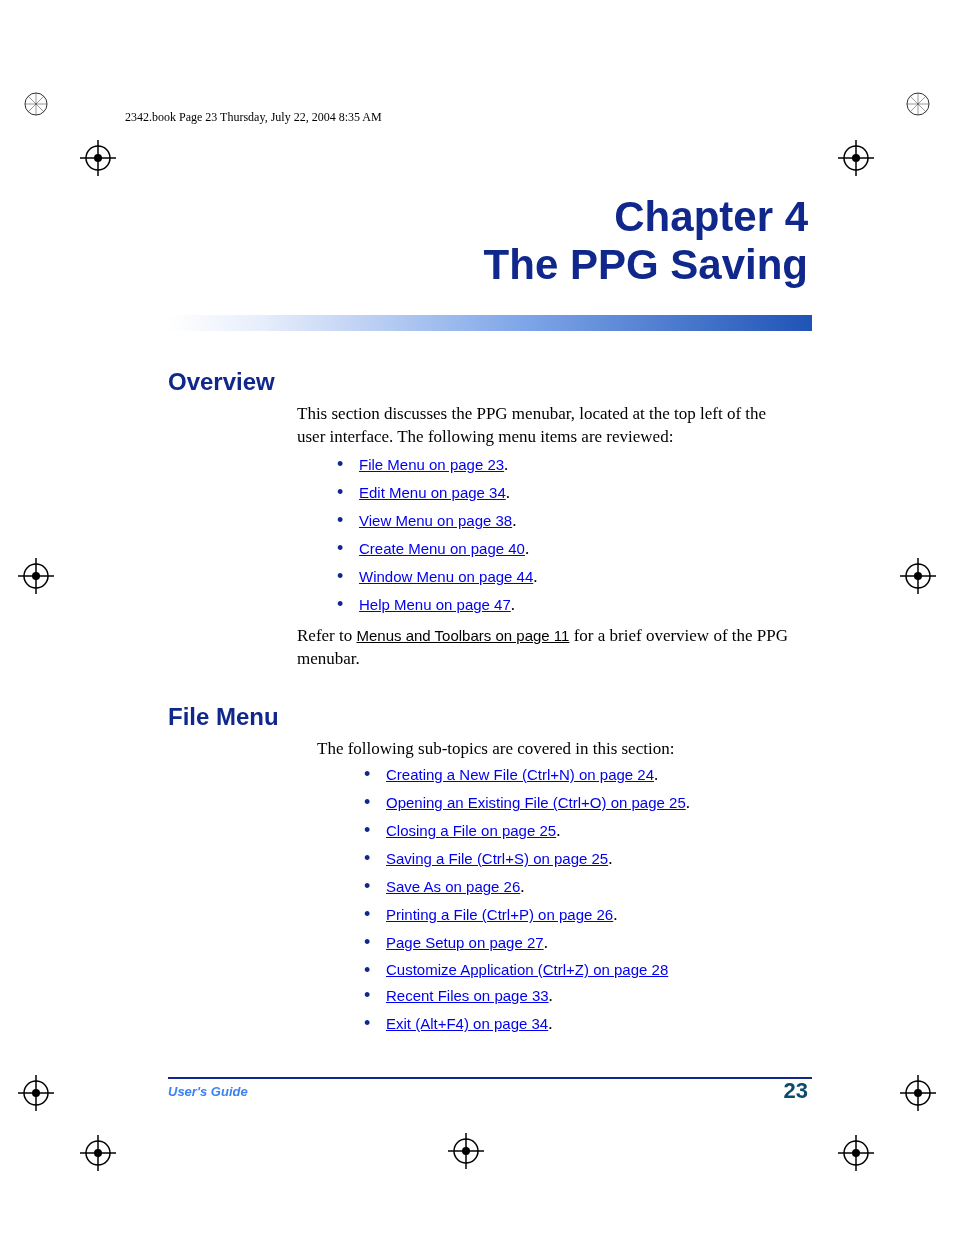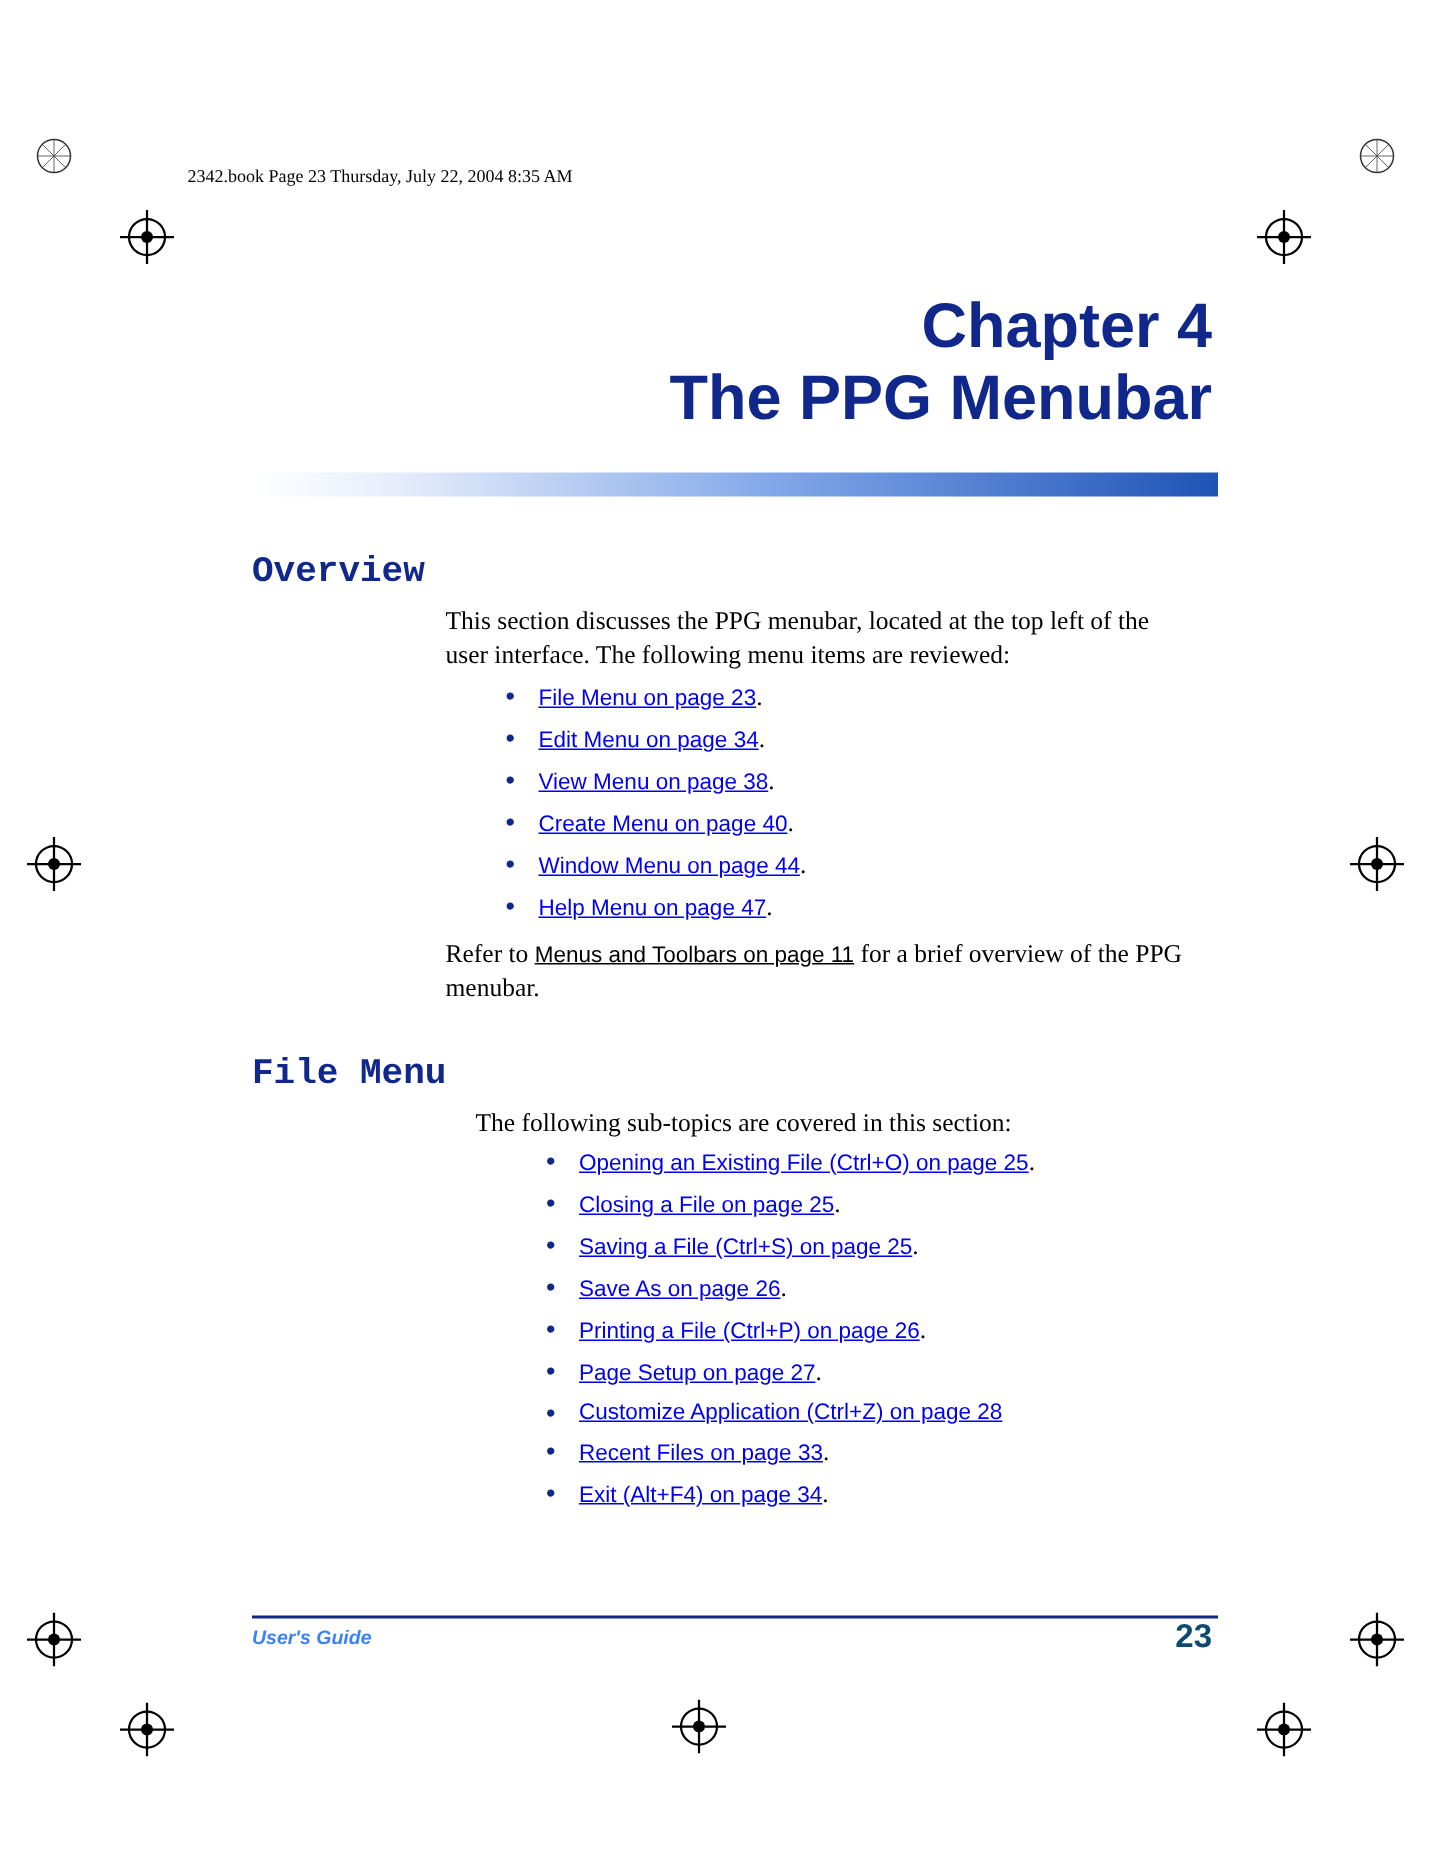--- a/index.html
+++ b/index.html
@@ -37,21 +37,21 @@
   .rule {
     position: absolute;
     top: 315px;
     left: 168px;
     width: 644px;
     height: 16px;
     background: linear-gradient(to right, #ffffff 0%, #e6edfb 15%, #7fa6e8 55%, #1f53b6 100%);
   }
   .section-heading {
     color: #10288c;
-    font-family: Liberation Mono, monospace;
+    font-family: Liberation Sans, sans-serif;
     font-weight: 700;
     font-size: 24px;
   }
   #overview-heading { position: absolute; top: 368px; left: 168px; }
   #filemenu-heading { position: absolute; top: 703px; left: 168px; }
   .body-text {
     font-size: 17px;
     line-height: 1.35;
     font-family: "Garamond", "Times New Roman", serif;
   }
@@ -137,21 +137,21 @@
 </style>
 </head>
 <body>
 
 <div class="page">
 
   <div class="header-note">2342.book  Page 23  Thursday, July 22, 2004  8:35 AM</div>
 
   <div class="chapter-title">
     <div class="l1">Chapter 4</div>
-    <div class="l2">The PPG Menubar</div>
+    <div class="l2">The PPG Saving</div>
   </div>
 
   <div class="rule"></div>
 
   <div id="overview-heading" class="section-heading">Overview</div>
 
   <div id="overview-intro" class="body-text">This section discusses the PPG menubar, located at the top left of the user interface. The following menu items are reviewed:</div>
 
   <ul id="overview-list" class="bullets">
     <li><a href="#" class="xref">File Menu on page 23</a><span class="li-tail">.</span></li>
@@ -164,20 +164,21 @@
 
   <div id="overview-trailer" class="body-text">
     <span>Refer to </span><a href="#" class="inline-link">Menus and Toolbars on page 11</a><span> for a brief overview of the PPG menubar.</span>
   </div>
 
   <div id="filemenu-heading" class="section-heading">File Menu</div>
 
   <div id="filemenu-intro" class="body-text">The following sub-topics are covered in this section:</div>
 
   <ul id="filemenu-list" class="bullets">
+    <li><a href="#" class="xref">Creating a New File (Ctrl+N) on page 24</a><span class="li-tail">.</span></li>
     <li><a href="#" class="xref">Opening an Existing File (Ctrl+O) on page 25</a><span class="li-tail">.</span></li>
     <li><a href="#" class="xref">Closing a File on page 25</a><span class="li-tail">.</span></li>
     <li><a href="#" class="xref">Saving a File (Ctrl+S) on page 25</a><span class="li-tail">.</span></li>
     <li><a href="#" class="xref">Save As on page 26</a><span class="li-tail">.</span></li>
     <li><a href="#" class="xref">Printing a File (Ctrl+P) on page 26</a><span class="li-tail">.</span></li>
     <li><a href="#" class="xref">Page Setup on page 27</a><span class="li-tail">.</span></li>
     <li><a href="#" class="xref">Customize Application (Ctrl+Z) on page 28</a></li>
     <li><a href="#" class="xref">Recent Files on page 33</a><span class="li-tail">.</span></li>
     <li><a href="#" class="xref">Exit (Alt+F4) on page 34</a><span class="li-tail">.</span></li>
   </ul>

